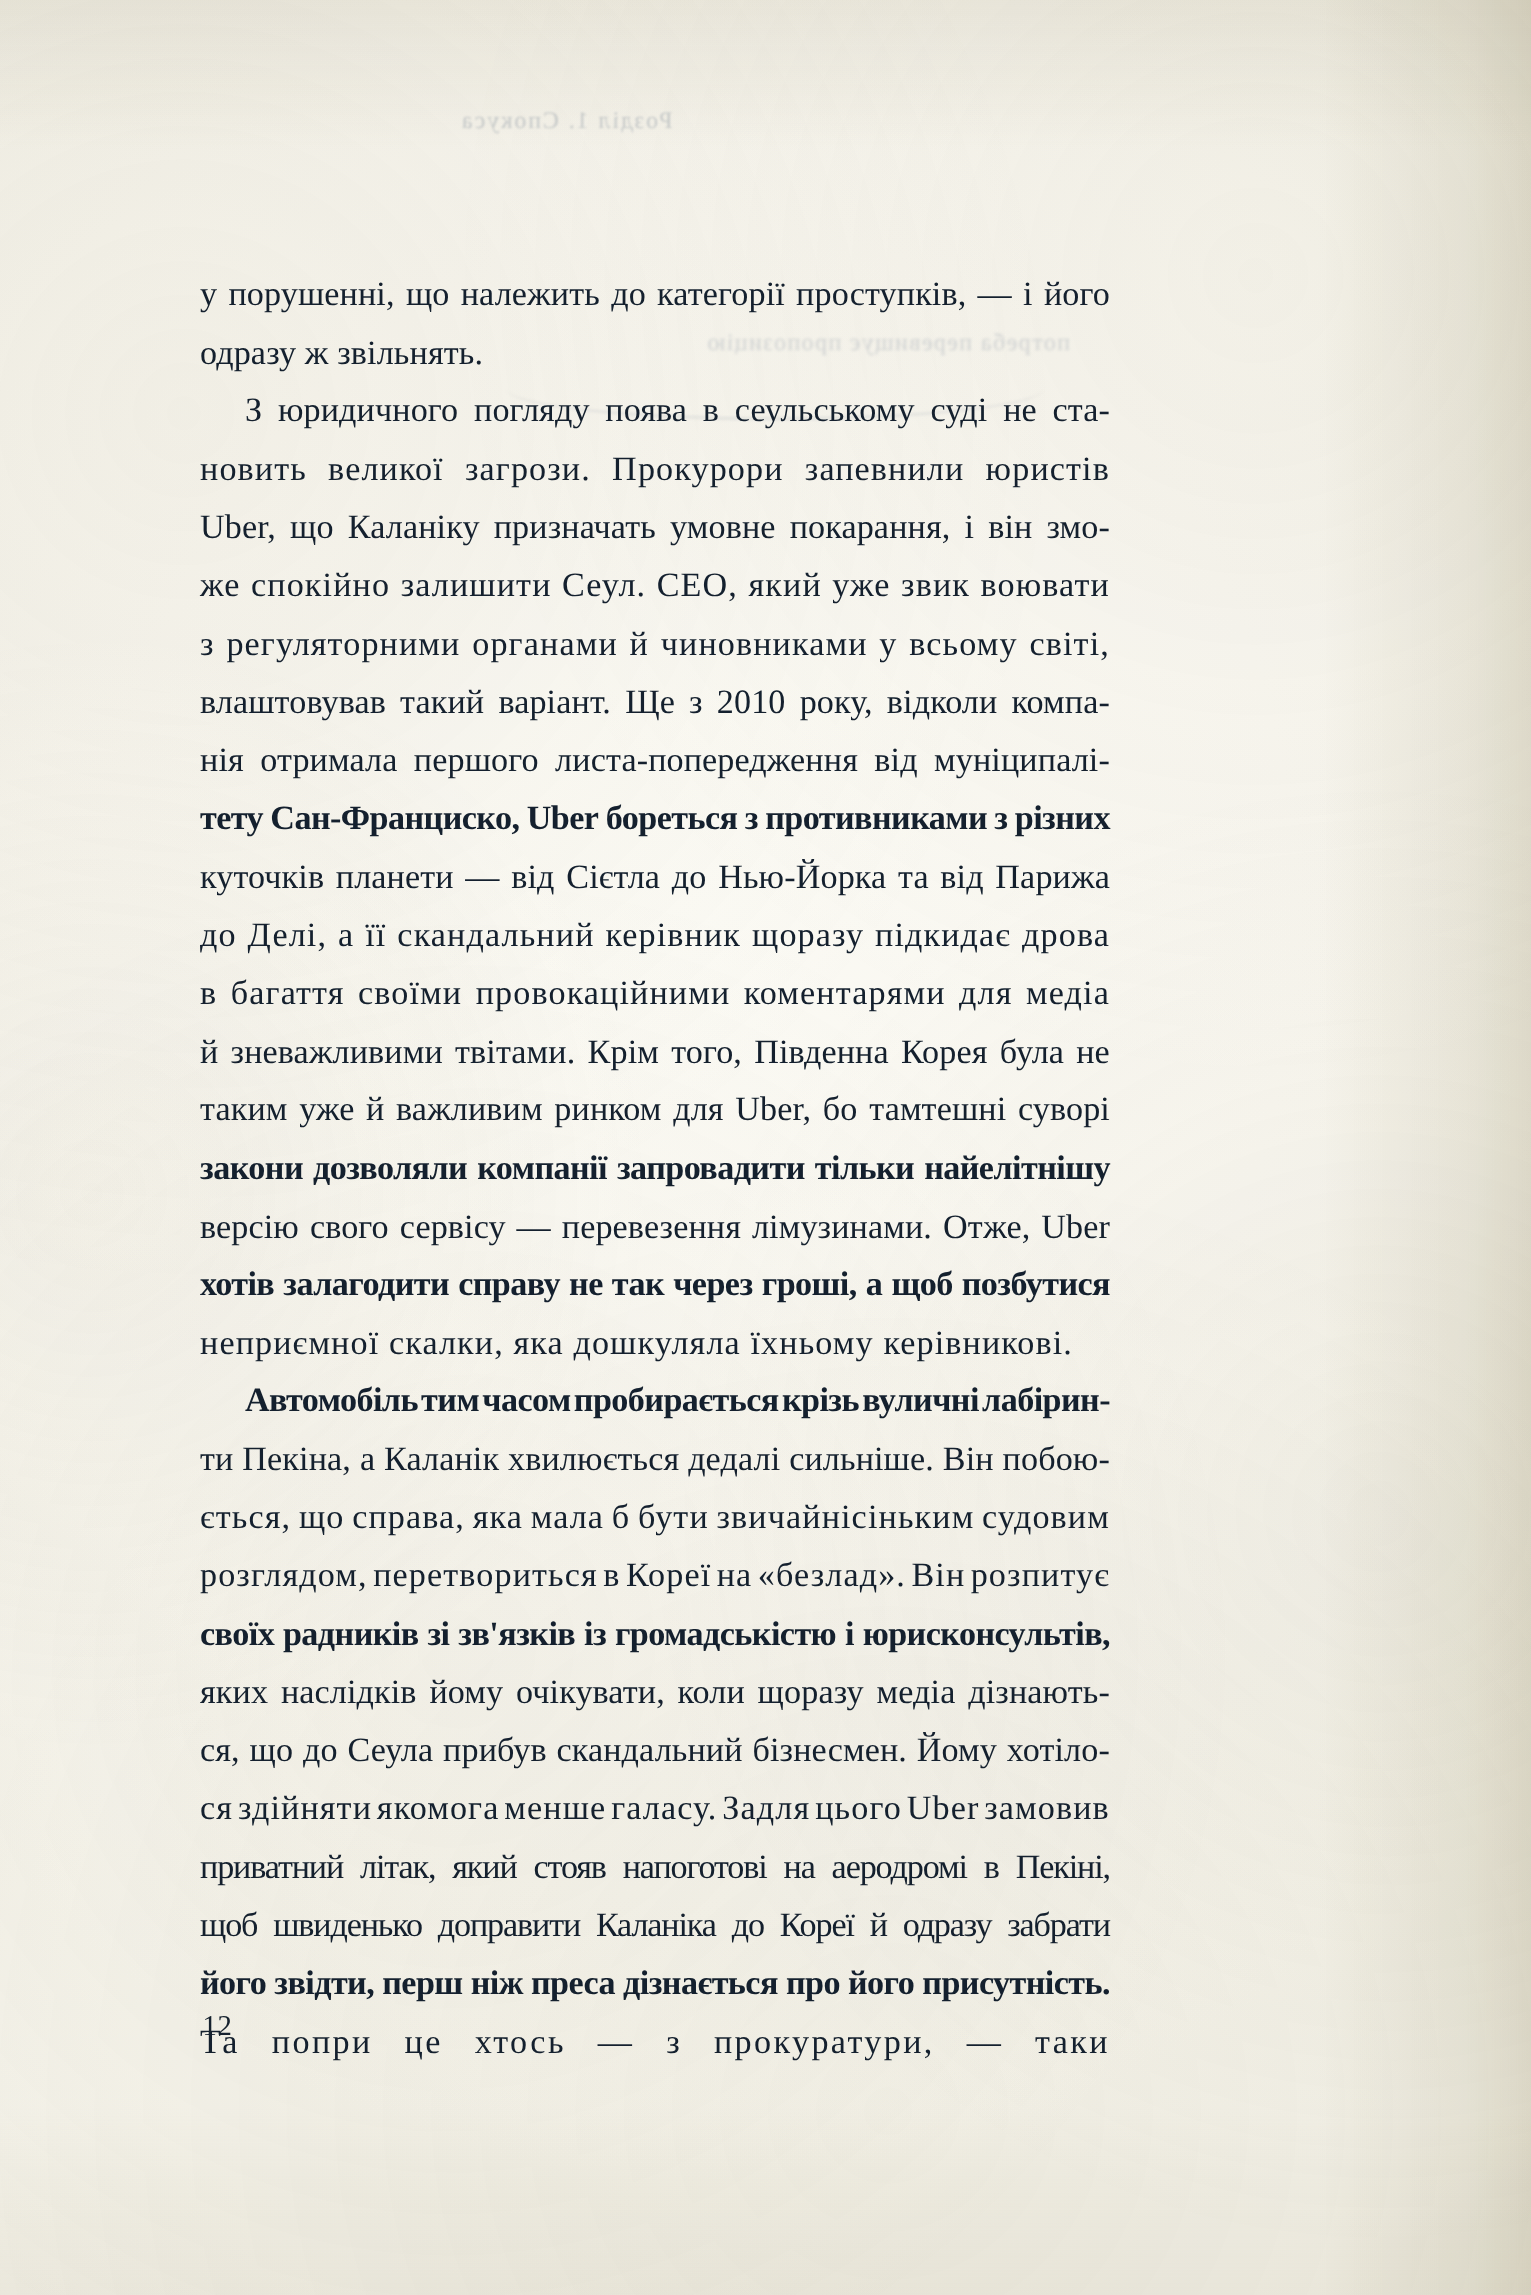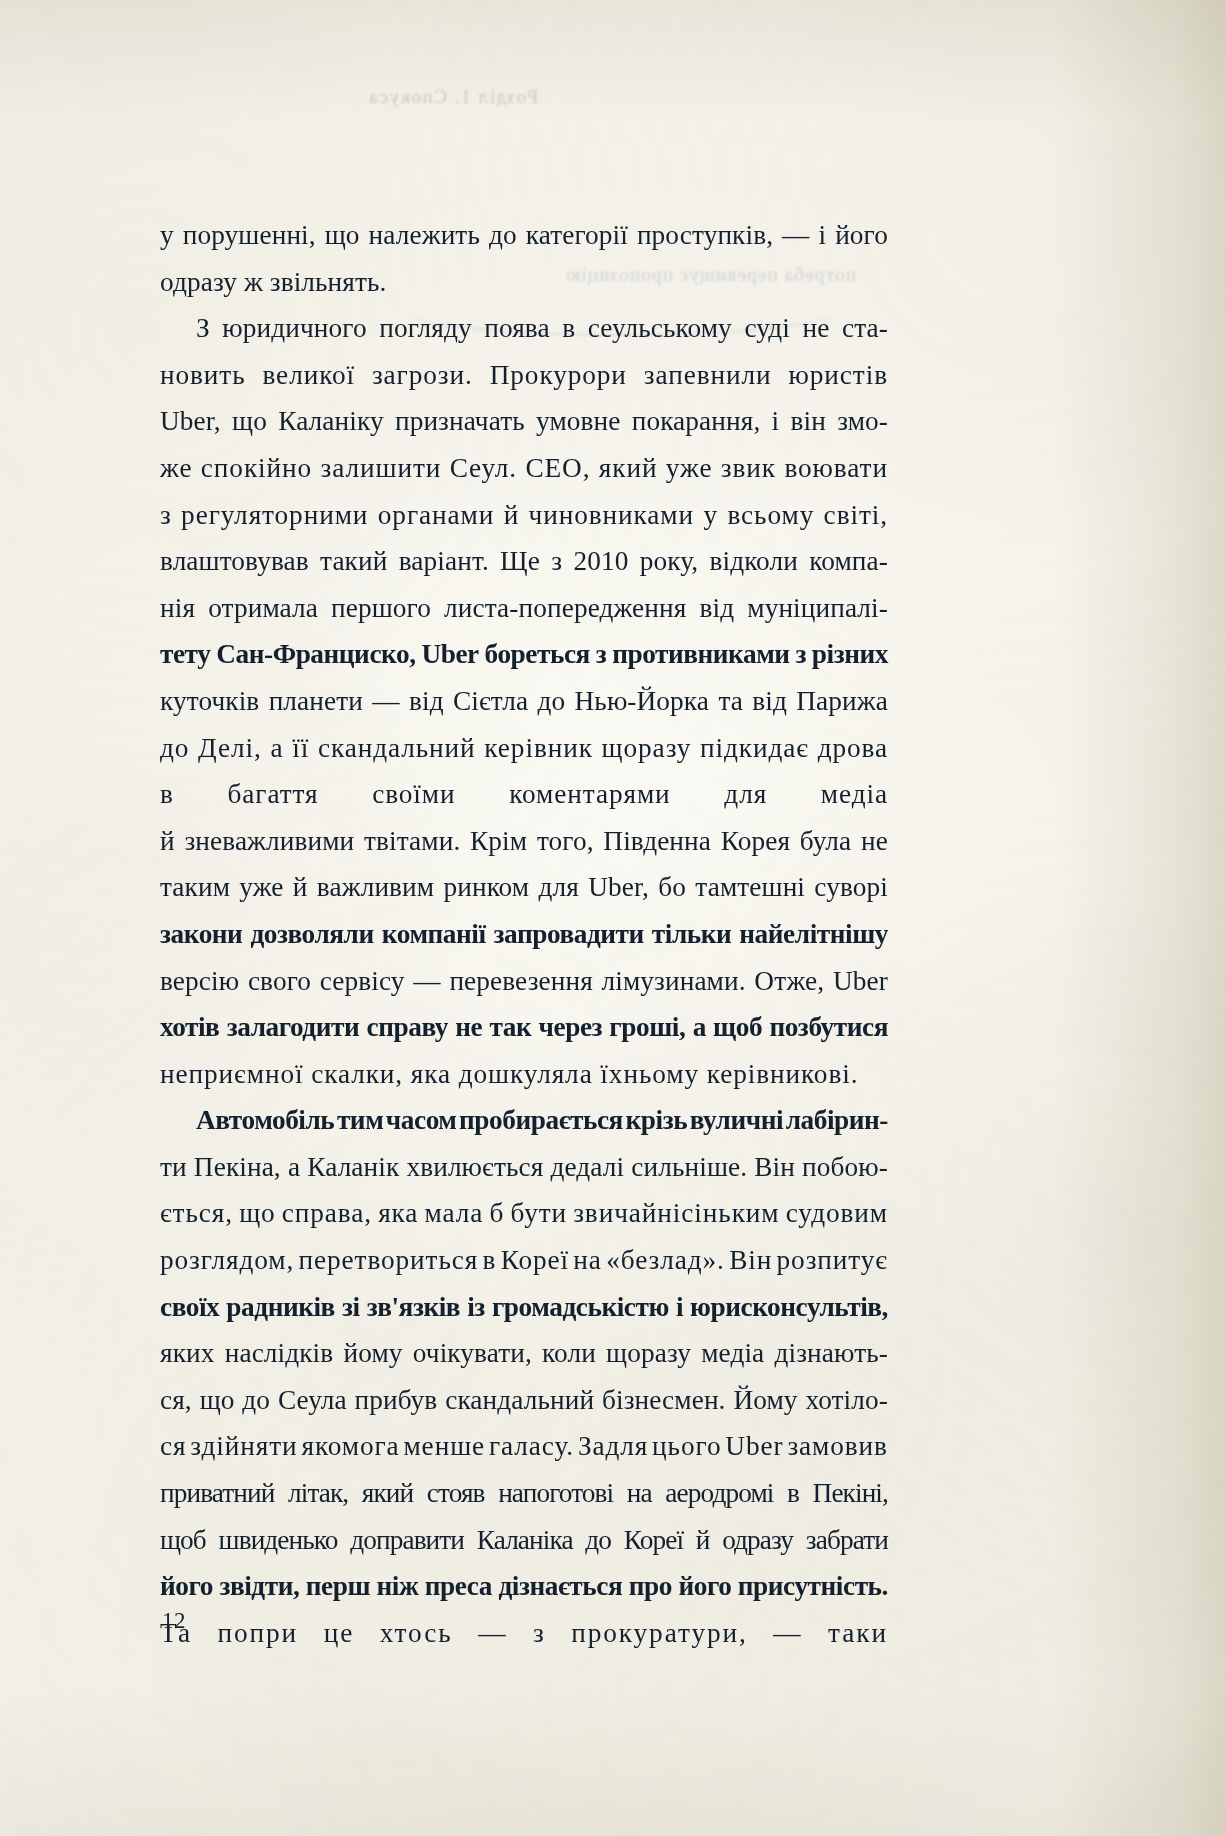--- a/index.html
+++ b/index.html
@@ -280,20 +280,21 @@
           <span>скандальний</span>
           <span>керівник</span>
           <span>щоразу</span>
           <span>підкидає</span>
           <span>дрова</span>
         </div>
       <div class="line j loose">
           <span>в</span>
           <span>багаття</span>
           <span>своїми</span>
+          <span>провокаційними</span>
           <span>коментарями</span>
           <span>для</span>
           <span>медіа</span>
         </div>
       <div class="line j">
           <span>й</span>
           <span>зневажливими</span>
           <span>твітами.</span>
           <span>Крім</span>
           <span>того,</span>

